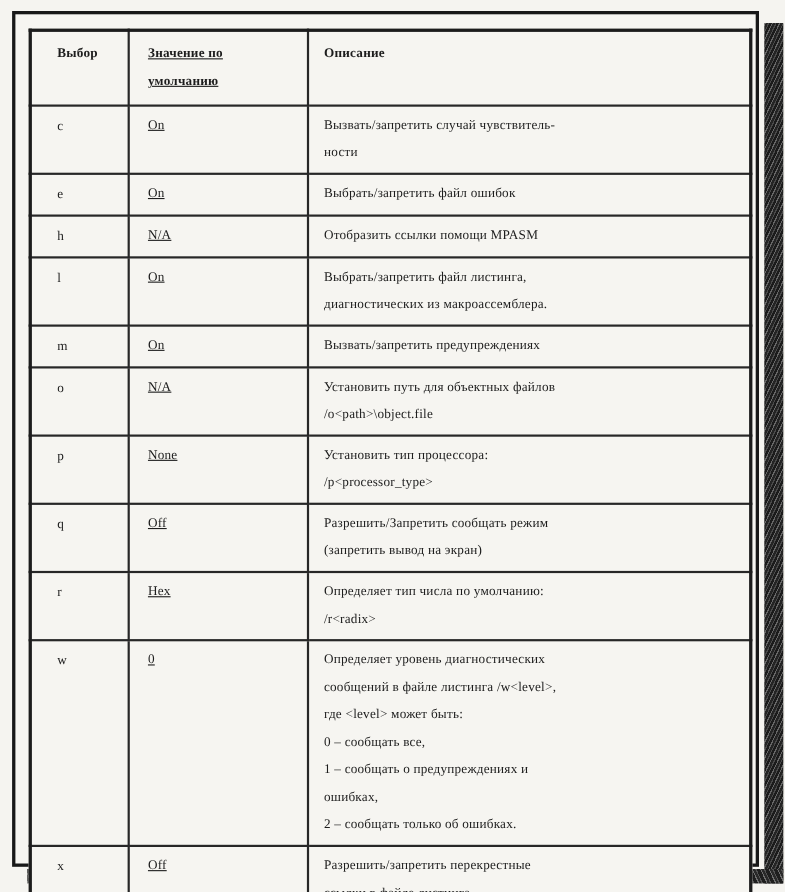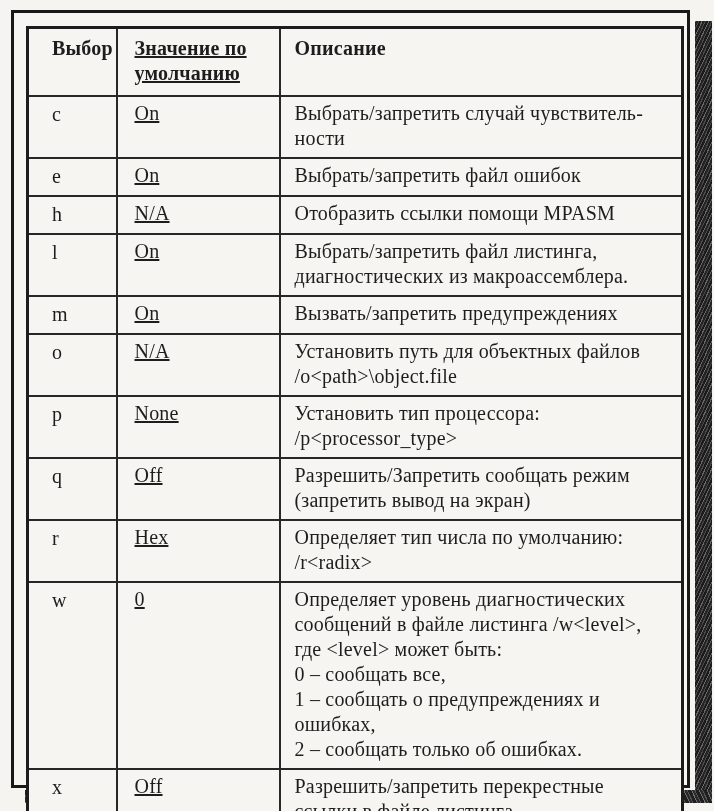--- a/index.html
+++ b/index.html
@@ -64,21 +64,21 @@
     width: 655px;
     border-collapse: collapse;
     table-layout: fixed;
     border: 3px solid #1c1c1c;
     background: #f6f5f1;
   }
   .options-table th, .options-table td {
     border: 2px solid #272727;
     vertical-align: top;
     text-align: left;
-    font-size: 20px;
+    font-size: 12px;
     line-height: 25px;
     white-space: pre-line;
     padding: 4px 6px 6px 14px;
     letter-spacing: 0.2px;
   }
   .options-table th {
     font-weight: bold;
     padding-top: 7px;
     padding-bottom: 9px;
   }
@@ -108,21 +108,21 @@
           <th class="c1">Выбор</th>
           <th class="c2">Значение по
 умолчанию</th>
           <th class="c3">Описание</th>
         </tr>
       </thead>
       <tbody>
         <tr>
           <td class="c1">c</td>
           <td class="c2">On</td>
-          <td class="c3">Выбрать/запретить случай чувствитель-
+          <td class="c3">Вызвать/запретить случай чувствитель-
 ности</td>
         </tr>
         <tr>
           <td class="c1">e</td>
           <td class="c2">On</td>
           <td class="c3">Выбрать/запретить файл ошибок</td>
         </tr>
         <tr>
           <td class="c1">h</td>
           <td class="c2">N/A</td>

